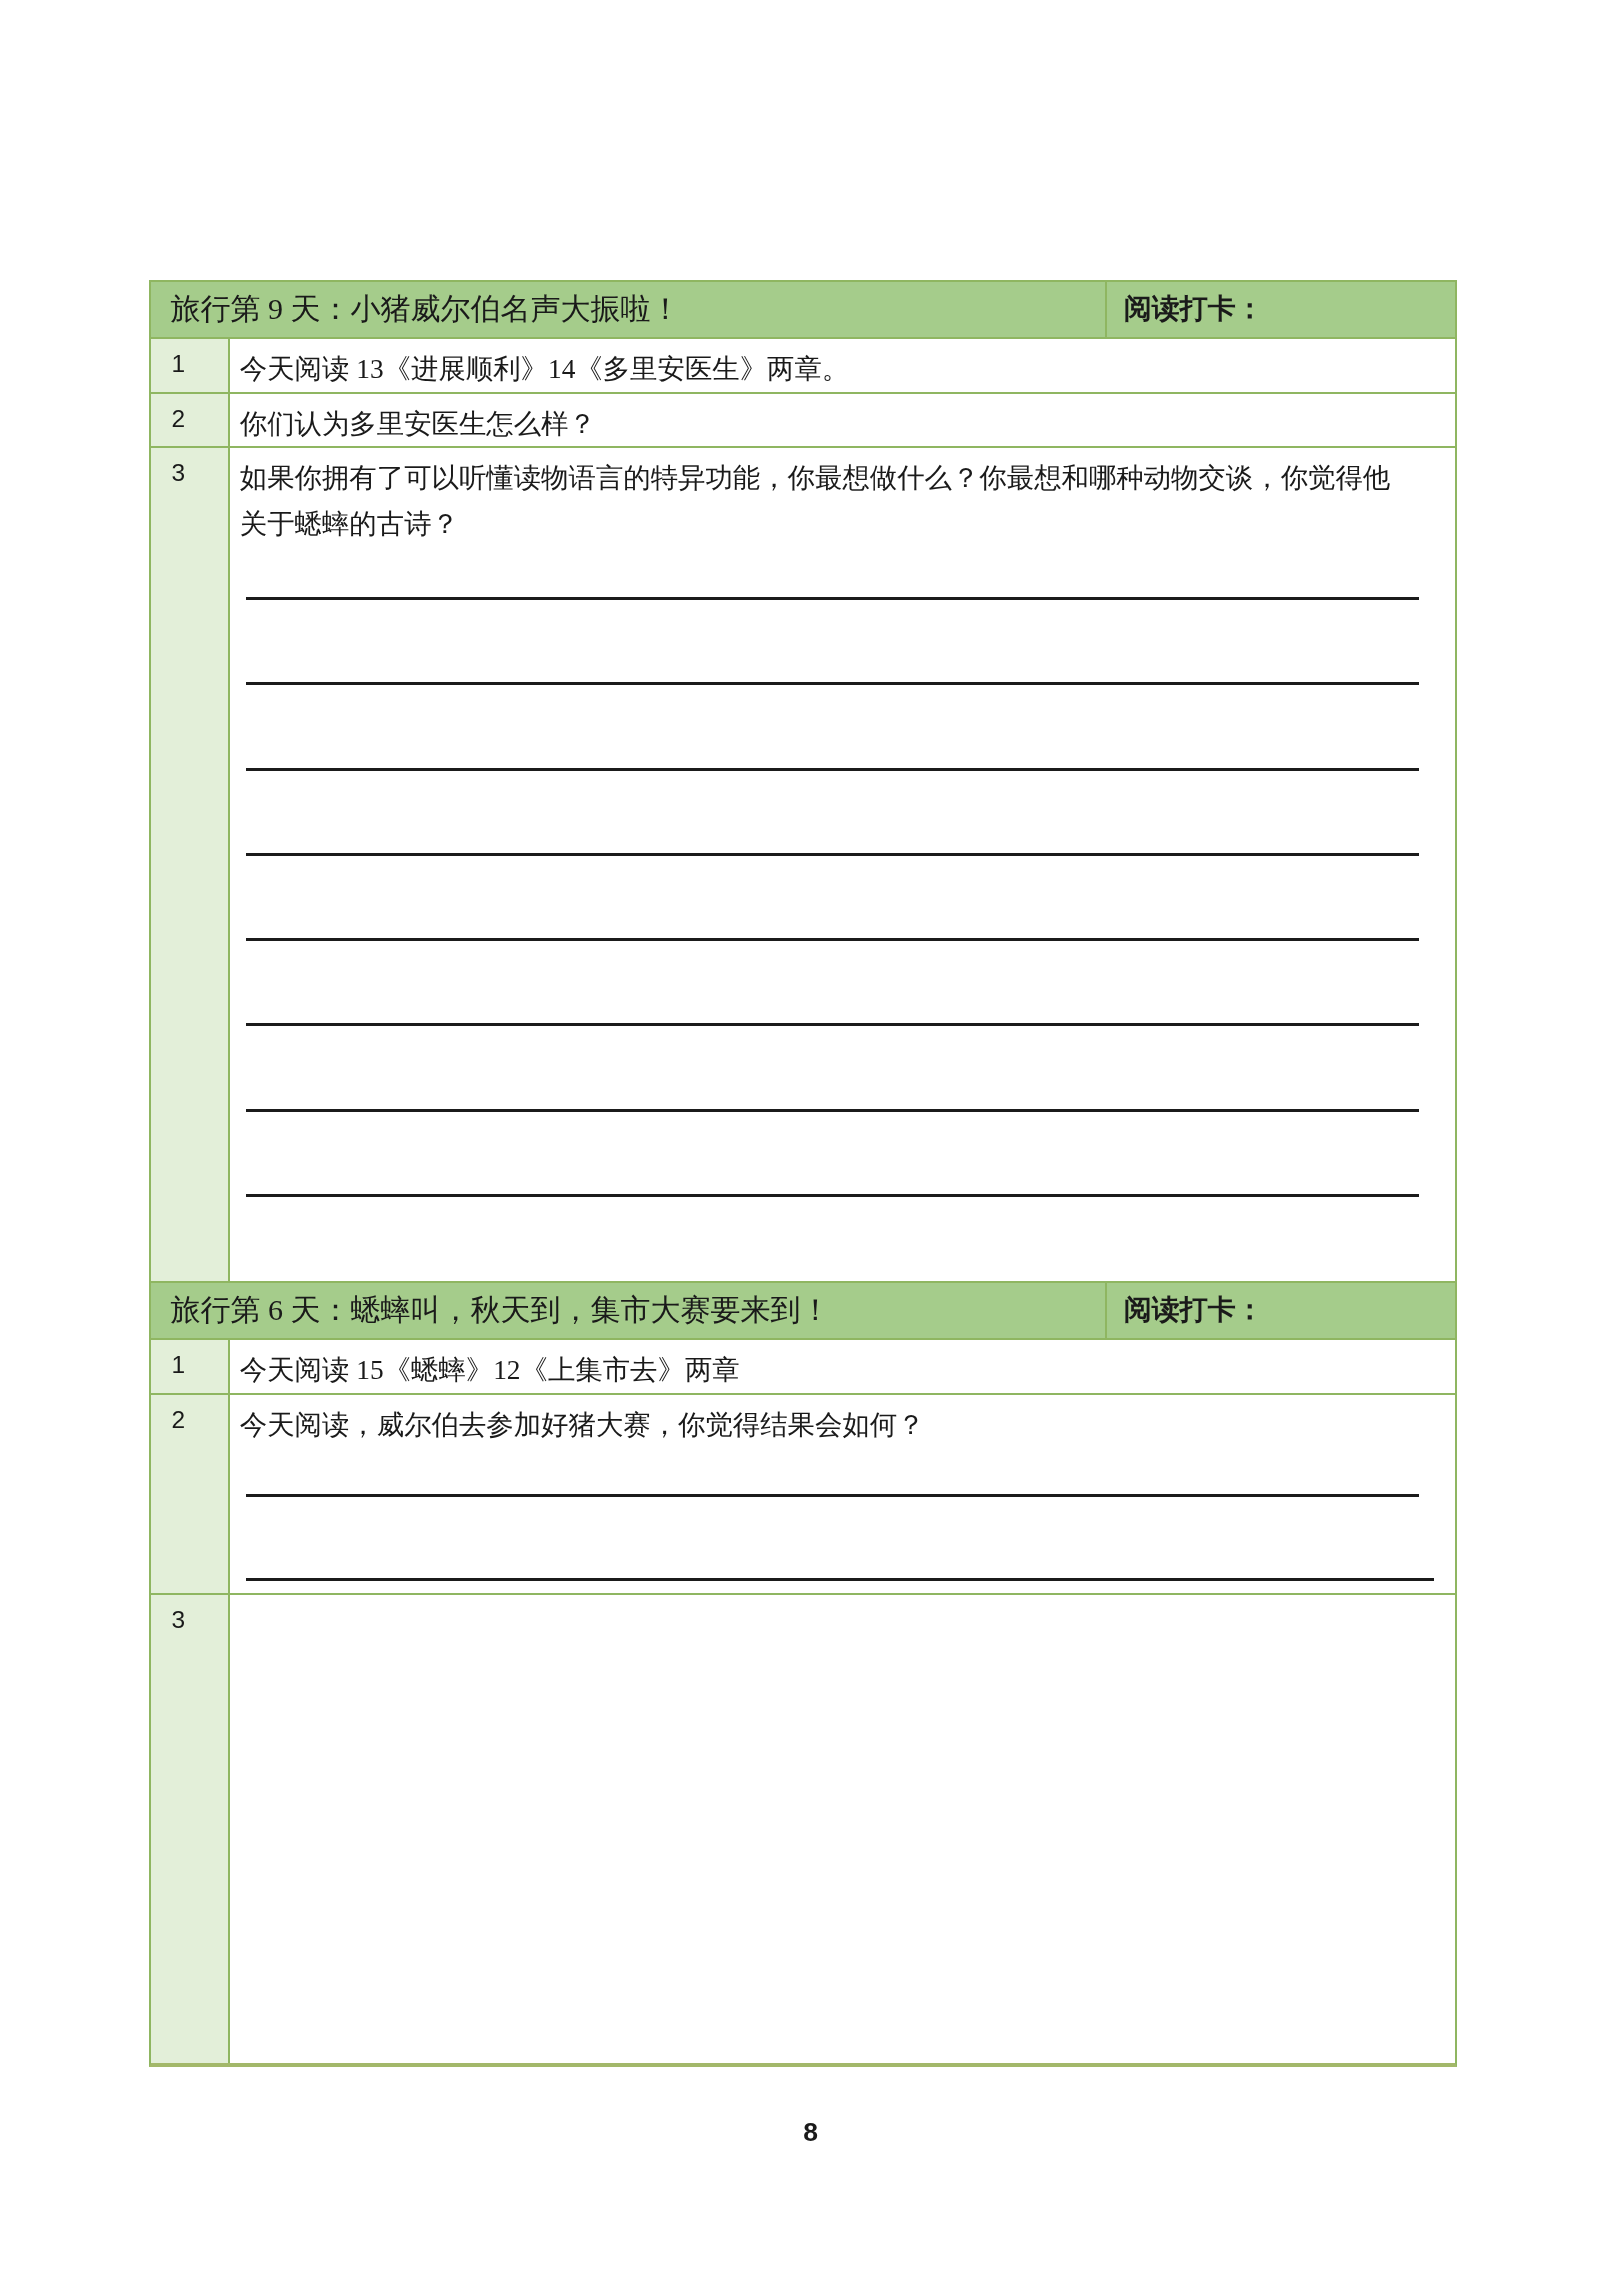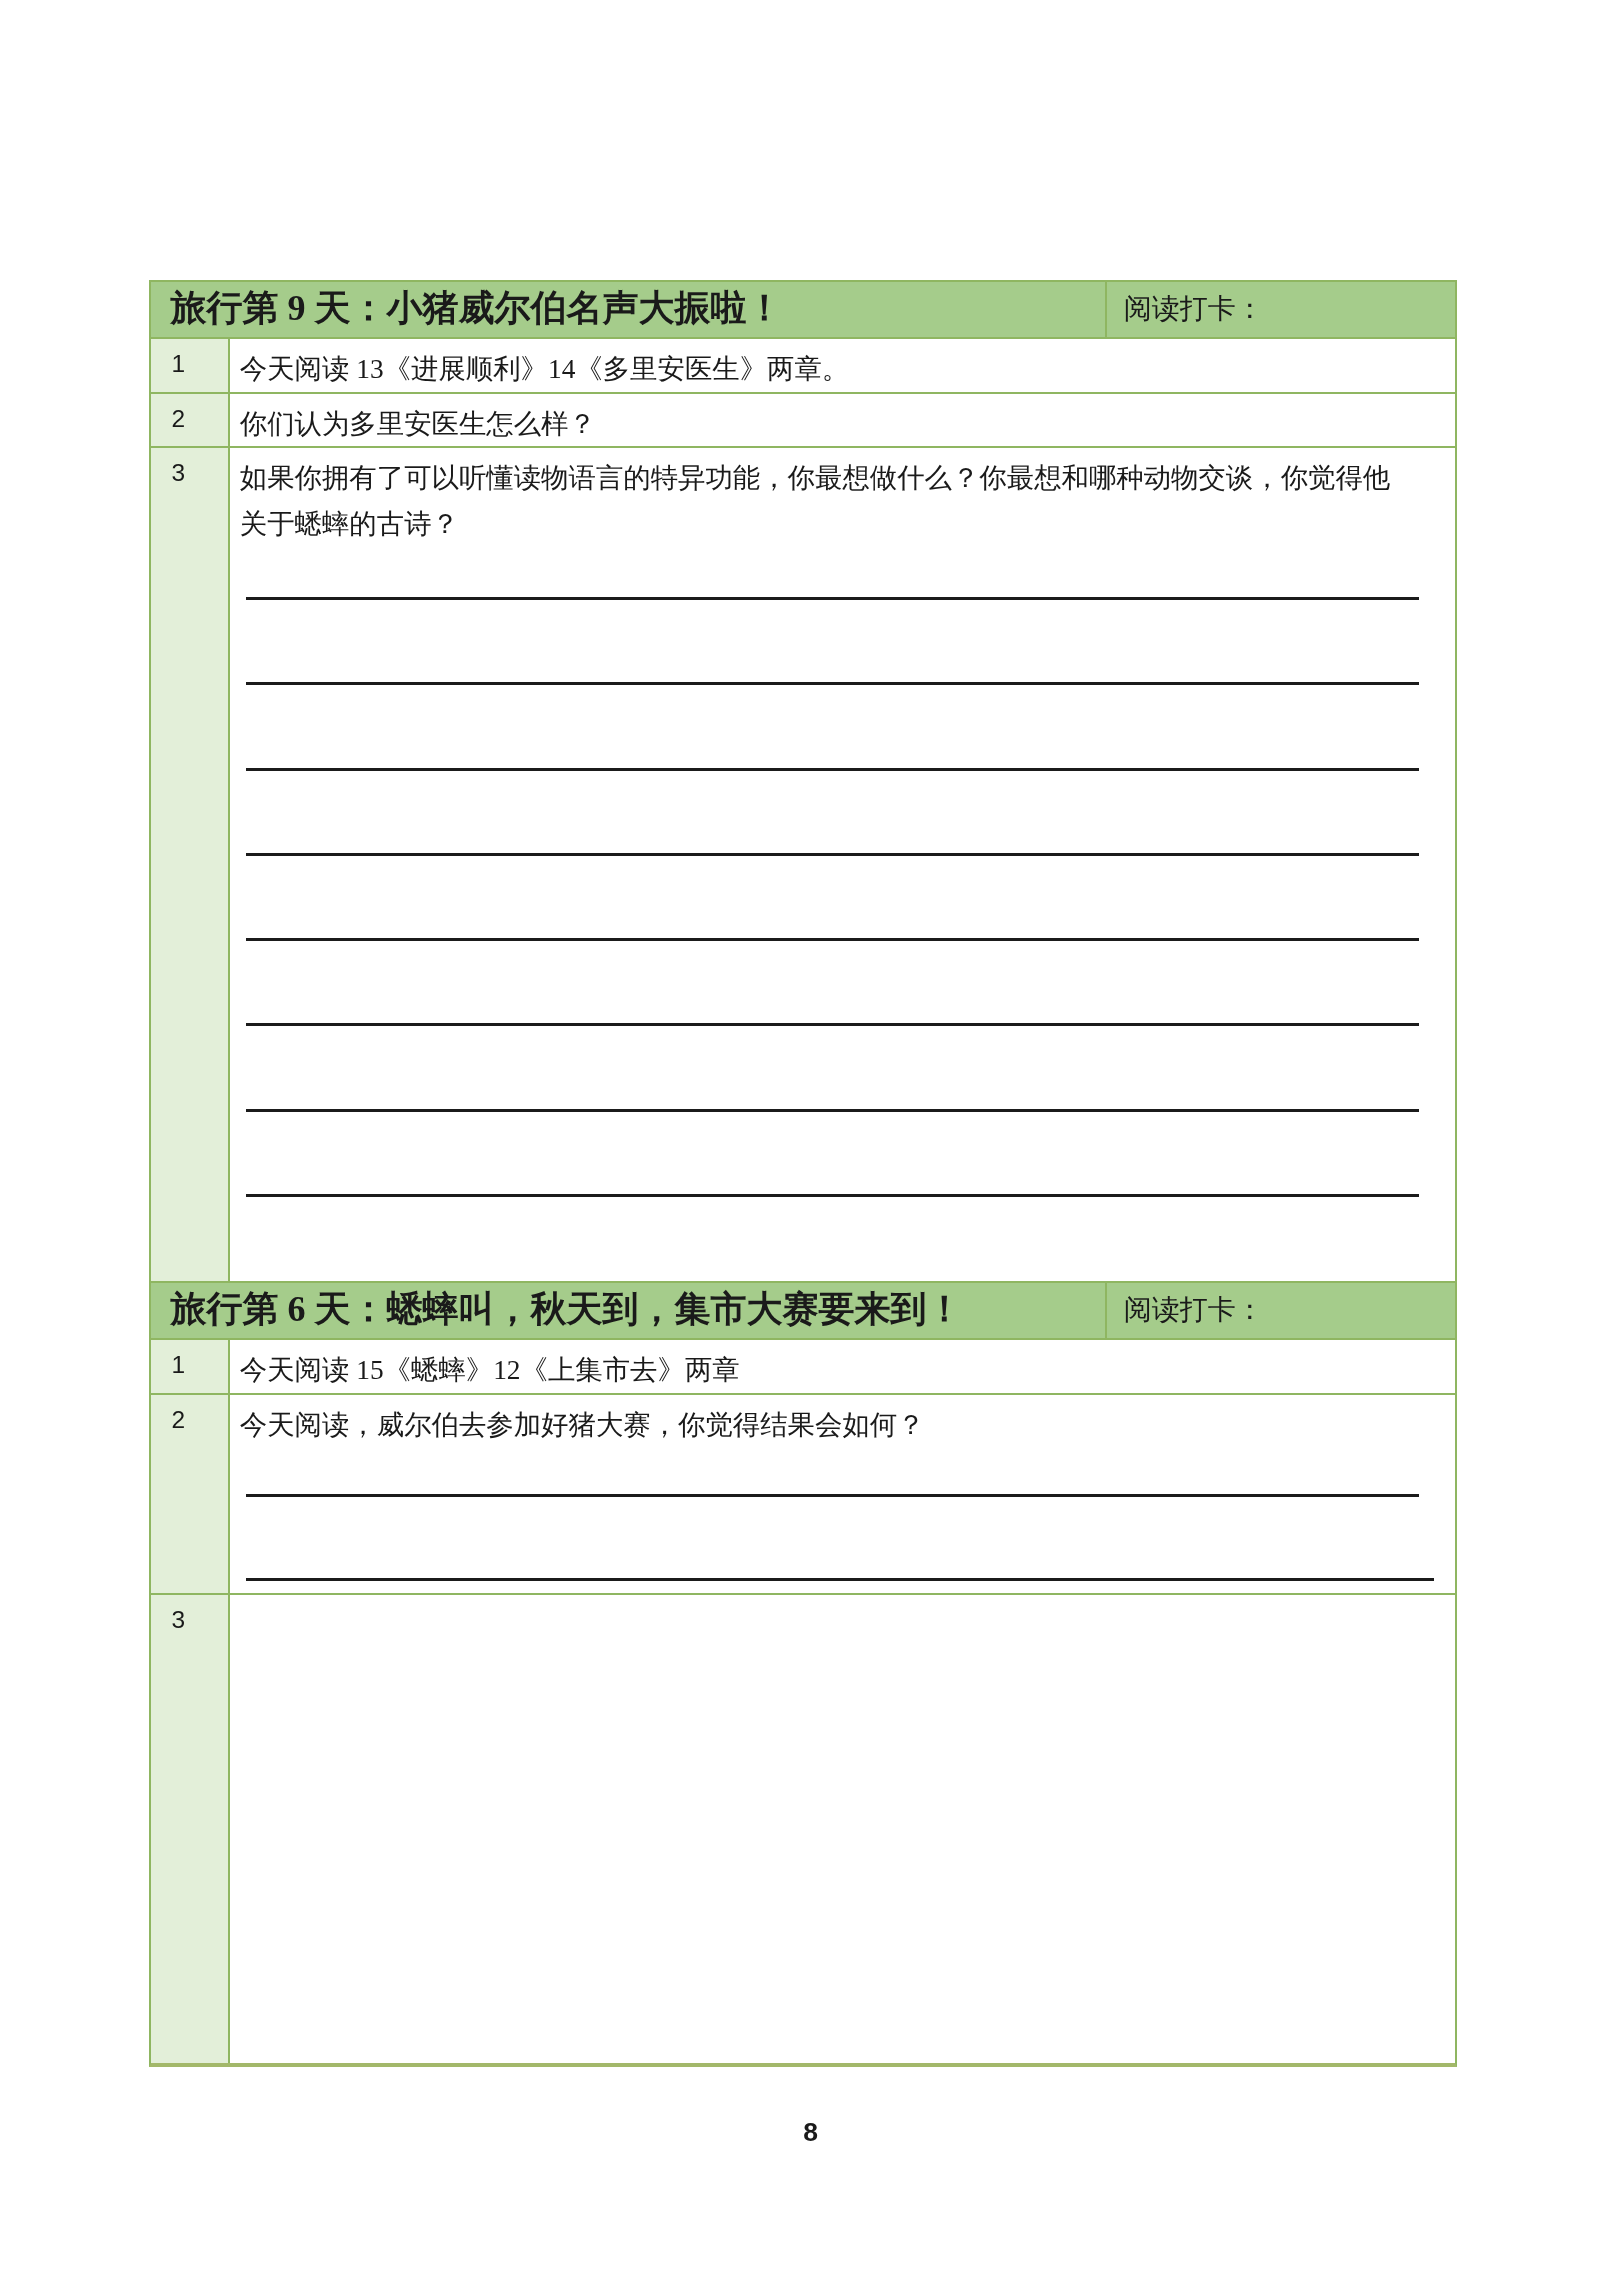--- a/index.html
+++ b/index.html
@@ -25,30 +25,30 @@
     height:55px;
     background:#a5cc8b;
     border-bottom:2px solid #8fb661;
   }
   .sect-header .title-cell{
     width:956px;
     border-right:2px solid #8fb661;
     box-sizing:border-box;
     line-height:53px;
     padding-left:19.6px;
-    font-weight:bold;
-    font-size:36px;
+    font-weight:normal;
+    font-size:30px;
     white-space:nowrap;
     overflow:hidden;
   }
   .sect-header .checkin-cell{
     flex:1;
     line-height:53px;
     padding-left:16.7px;
-    font-weight:normal;
+    font-weight:bold;
     font-size:28px;
   }
   .trow{
     display:flex;
     border-bottom:2px solid #8fb661;
     box-sizing:border-box;
   }
   .trow.last{border-bottom:none;}
   .num-cell{
     width:79px;

